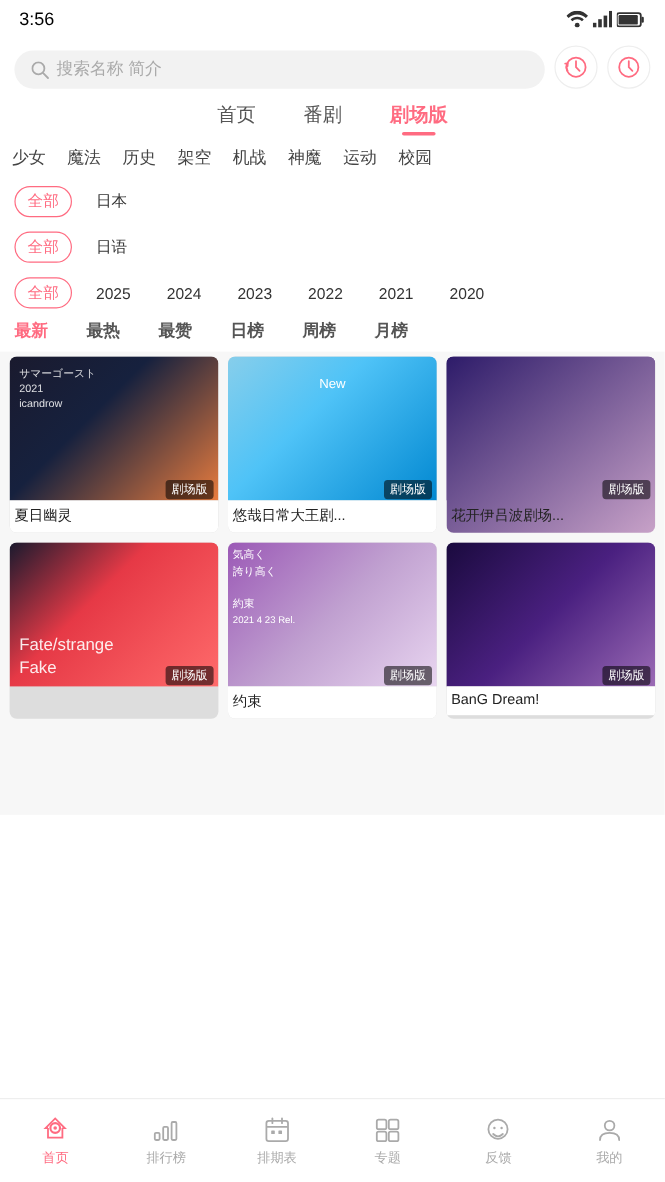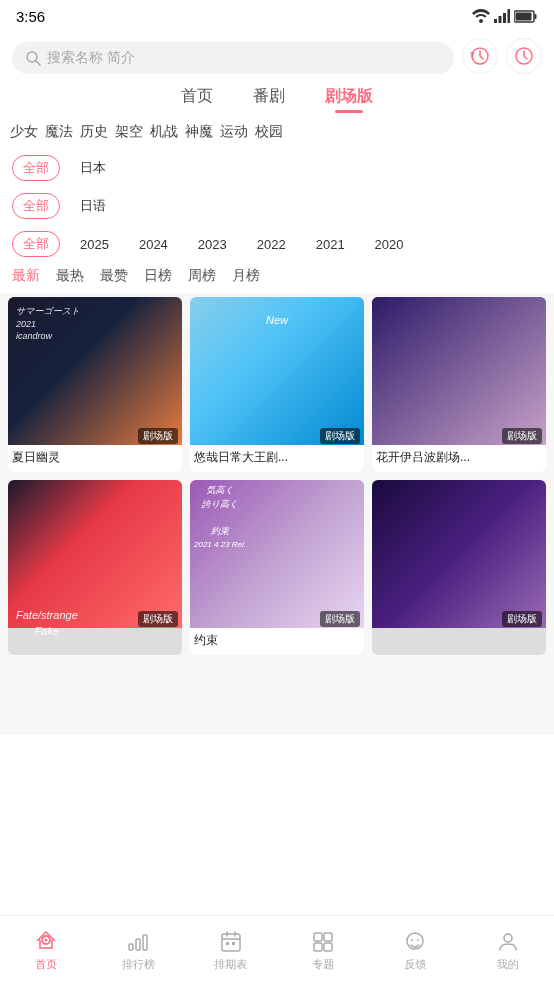--- a/index.html
+++ b/index.html
@@ -102,21 +102,21 @@
       height: 3px;
       background: #ff6b81;
       border-radius: 2px;
     }
 
     
     .genre-scroll {
       display: flex;
       overflow-x: auto;
       padding: 8px 10px;
-      gap: 7px;
+      gap: 18px;
       background: #fff;
       scrollbar-width: none;
     }
     .genre-scroll::-webkit-scrollbar { display: none; }
     .genre-item {
       font-size: 14px;
       color: #444;
       white-space: nowrap;
       cursor: pointer;
       flex-shrink: 0;
@@ -149,22 +149,23 @@
     }
     .filter-tag.plain {
       color: #333;
     }
 
     
     .sort-row {
       display: flex;
       align-items: center;
       padding: 4px 12px 8px;
-      gap: 16px;
-      background: #fff;
+      gap: 32px;
+      background: #fff;
+      font-weight: bold;
     }
     .sort-item {
       font-size: 14px;
       color: #555;
       cursor: pointer;
       white-space: nowrap;
     }
     .sort-item.active {
       color: #ff6b81;
     }
@@ -179,24 +180,23 @@
     }
     .anime-card {
       position: relative;
       border-radius: 6px;
       overflow: hidden;
       background: #ddd;
       cursor: pointer;
     }
     .anime-thumb {
       width: 100%;
-      height: 148px;
+      height: 120px;
       display: block;
       object-fit: cover;
-      font-style: italic;
     }
     .anime-badge {
       position: absolute;
       bottom: 28px;
       right: 4px;
       background: rgba(0,0,0,0.55);
       color: #fff;
       font-size: 10px;
       padding: 1px 5px;
       border-radius: 3px;
@@ -390,36 +390,37 @@
           </linearGradient>
         </defs>
       </svg>
     </div>
     <div class="anime-badge">剧场版</div>
     <div class="anime-title">花开伊吕波剧场...</div>
   </div>
 
   <div class="anime-card">
     <div class="anime-thumb thumb-4">
-      <div class="anime-overlay-text" style="bottom:16px;top:auto;font-size:11px;color:rgba(255,255,255,0.9);text-align:center;">Fate/strange<br>Fake</div>
+      <div class="anime-overlay-text" style="bottom:32px;top:auto;font-size:14px;color:rgba(255,255,255,0.9);">Fate/strange<br>Fake</div>
     </div>
     <div class="anime-badge">剧场版</div>
   </div>
 
   <div class="anime-card">
     <div class="anime-thumb thumb-5">
-      <div class="anime-overlay-text" style="top:4px;left:4px;font-size:9px;color:#fff;line-height:1.5;text-align:center;">気高く<br>誇り高く<br><br>約束<br><span style="font-size:8px;">2021 4 23 Rel.</span></div>
+      <div class="anime-overlay-text" style="top:4px;left:4px;font-size:9px;color:#fff;line-height:1.5;">気高く<br>誇り高く<br><br>約束<br><span style="font-size:8px;">2021 4 23 Rel.</span></div>
     </div>
     <div class="anime-badge">剧场版</div>
     <div class="anime-title">约束</div>
   </div>
 
   <div class="anime-card">
     <div class="anime-thumb thumb-6"></div>
     <div class="anime-badge">剧场版</div>
+    <div class="anime-title">BanG Dream!</div>
   </div>
 
 </div>
 
 <div class="bottom-nav">
 
   <div class="bottom-nav-item active">
     <svg width="24" height="24" viewBox="0 0 24 24" class="nav-icon">
       <circle cx="12" cy="10" r="4" fill="none" stroke="#ff6b81" stroke-width="1.8"></circle>
       <circle cx="12" cy="10" r="1.5" fill="#ff6b81"></circle>

